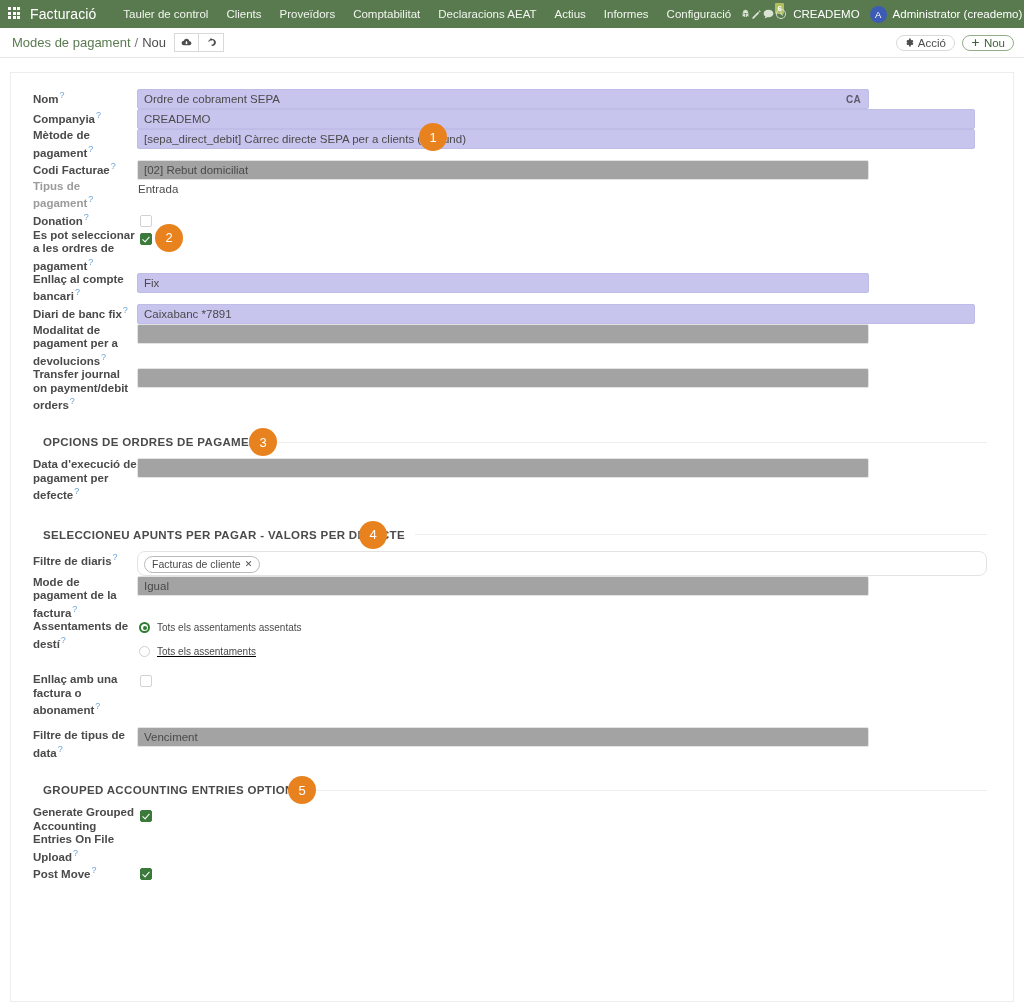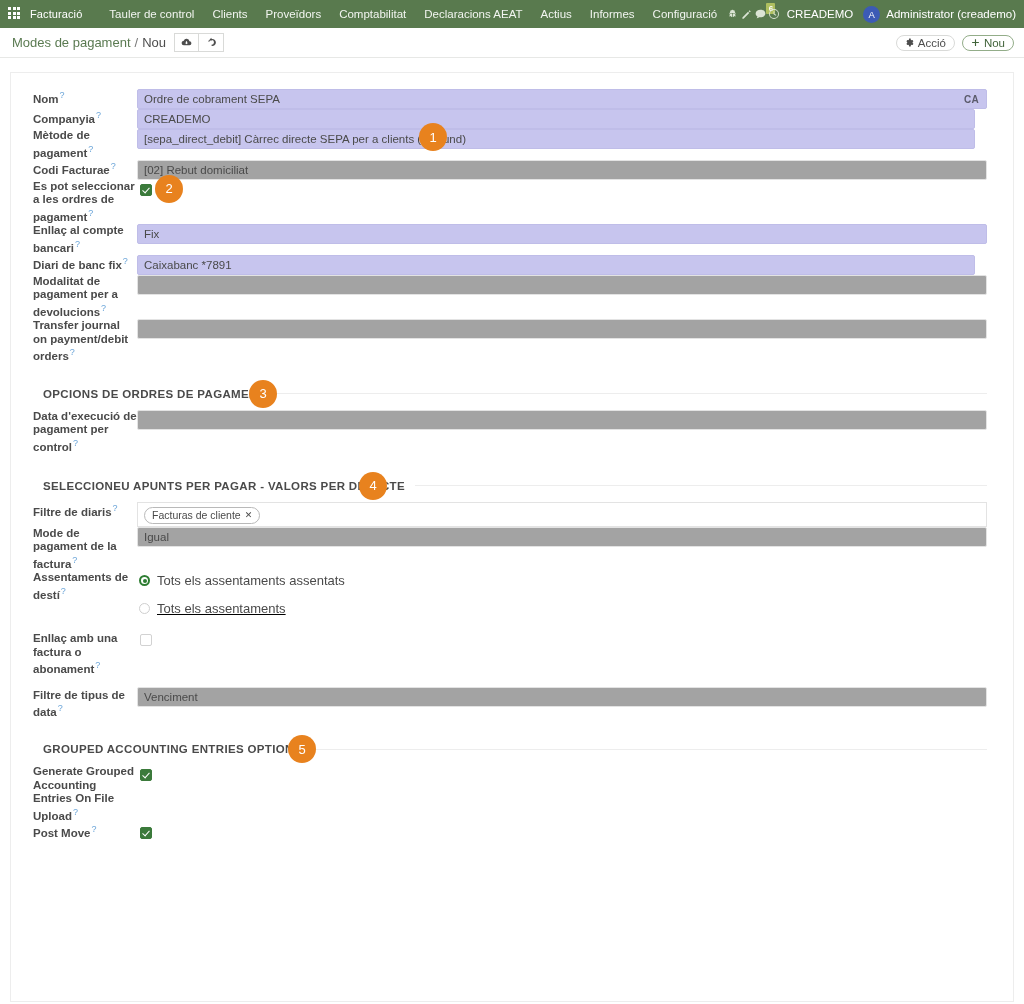--- a/index.html
+++ b/index.html
@@ -26,21 +26,21 @@
     width: 14px; height: 14px;
     display: grid;
     grid-template-columns: repeat(3, 3px);
     grid-template-rows: repeat(3, 3px);
     gap: 1.6px;
     margin-right: 8px;
     flex: 0 0 auto;
   }
   .apps-grid i { background: #ffffff; display: block; width: 3px; height: 3px; }
   .brand {
-    font-size: 11px;
+    font-size: 14px;
     margin-right: 18px;
     letter-spacing: .1px;
   }
   .nav-item {
     padding: 0 9px;
     font-size: 11.5px;
     line-height: 28px;
     color: #f2f5f0;
   }
   .nav-spacer { flex: 1 1 auto; }
@@ -159,21 +159,21 @@
     font-size: 11.5px;
     color: #4a4a4a;
     line-height: 18px;
     padding: 0 6px;
     width: 100%;
     display: block;
     overflow: hidden;
     white-space: nowrap;
   }
   .fld.req { background: #c7c5ee; border-color: #bfbde8; }
-  .fld.w-850 { width: 850px; }
+  .fld.w-850 { width: 732px; }
   .fld.w-838 { width: 838px; }
   .fld.naked { border: none; background: transparent; padding-left: 1px; }
 
   .fld-lang {
     position: relative;
   }
   .lang-tag {
     position: absolute;
     right: 7px; top: 1px;
     font-size: 10px;
@@ -218,26 +218,26 @@
   }
   .radio.on { border: 2px solid #2e7d32; }
   .radio.on::after {
     content: "";
     position: absolute;
     left: 1.5px; top: 1.5px;
     width: 4px; height: 4px;
     border-radius: 50%;
     background: #2e7d32;
   }
-  .radio-label { font-size: 13px; color: #4a4a4a; }
+  .radio-label { font-size: 10px; color: #4a4a4a; }
 
   .tagfield {
     min-height: 20px;
     border: 1px solid #e3e3e3;
-    border-radius: 0;
+    border-radius: 8px;
     background: #ffffff;
     padding: 2px 6px;
     width: 850px;
   }
   .tag {
     display: inline-flex;
     align-items: center;
     gap: 4px;
     border: 1px solid #b9b9b9;
     border-radius: 10px;
@@ -400,21 +400,37 @@
 
     <tr>
       <td class="lbl">
         <span>Codi Facturae</span><span class="tip">?</span>
       </td>
       <td class="val">
         <div class="fld w-850">[02] Rebut domiciliat</div>
       </td>
     </tr>
 
-
+    <tr>
+      <td class="lbl muted">
+        <span>Tipus de pagament</span><span class="tip">?</span>
+      </td>
+      <td class="val">
+        <div class="fld naked">Entrada</div>
+      </td>
+    </tr>
+
+    <tr>
+      <td class="lbl">
+        <span>Donation</span><span class="tip">?</span>
+      </td>
+      <td class="val">
+        <span class="chk"></span>
+      </td>
+    </tr>
 
     <tr>
       <td class="lbl">
         
         <span>Es pot seleccionar a les ordres de pagament</span><span class="tip">?</span>
       </td>
       <td class="val">
         <span class="chk on"></span>
         <span class="badge" style="left:18px; top:-5px;">2</span>
       </td>
@@ -462,21 +478,21 @@
           <span class="group-title">Opcions de ordres de pagament</span>
           <span class="sep-line"></span>
           <span class="badge" style="left:216px; top:-8px;">3</span>
         </div>
       </td>
     </tr>
 
 
     <tr>
       <td class="lbl">
-        <span>Data d'execució de pagament per control</span><span class="tip">?</span>
+        <span>Data d'execució de pagament per defecte</span><span class="tip">?</span>
       </td>
       <td class="val">
         <div class="fld w-850"></div>
       </td>
     </tr>
 
 
     <tr>
       <td colspan="2" style="padding:26px 0 10px 0;">
         <div class="sep-row" style="position:relative;">

